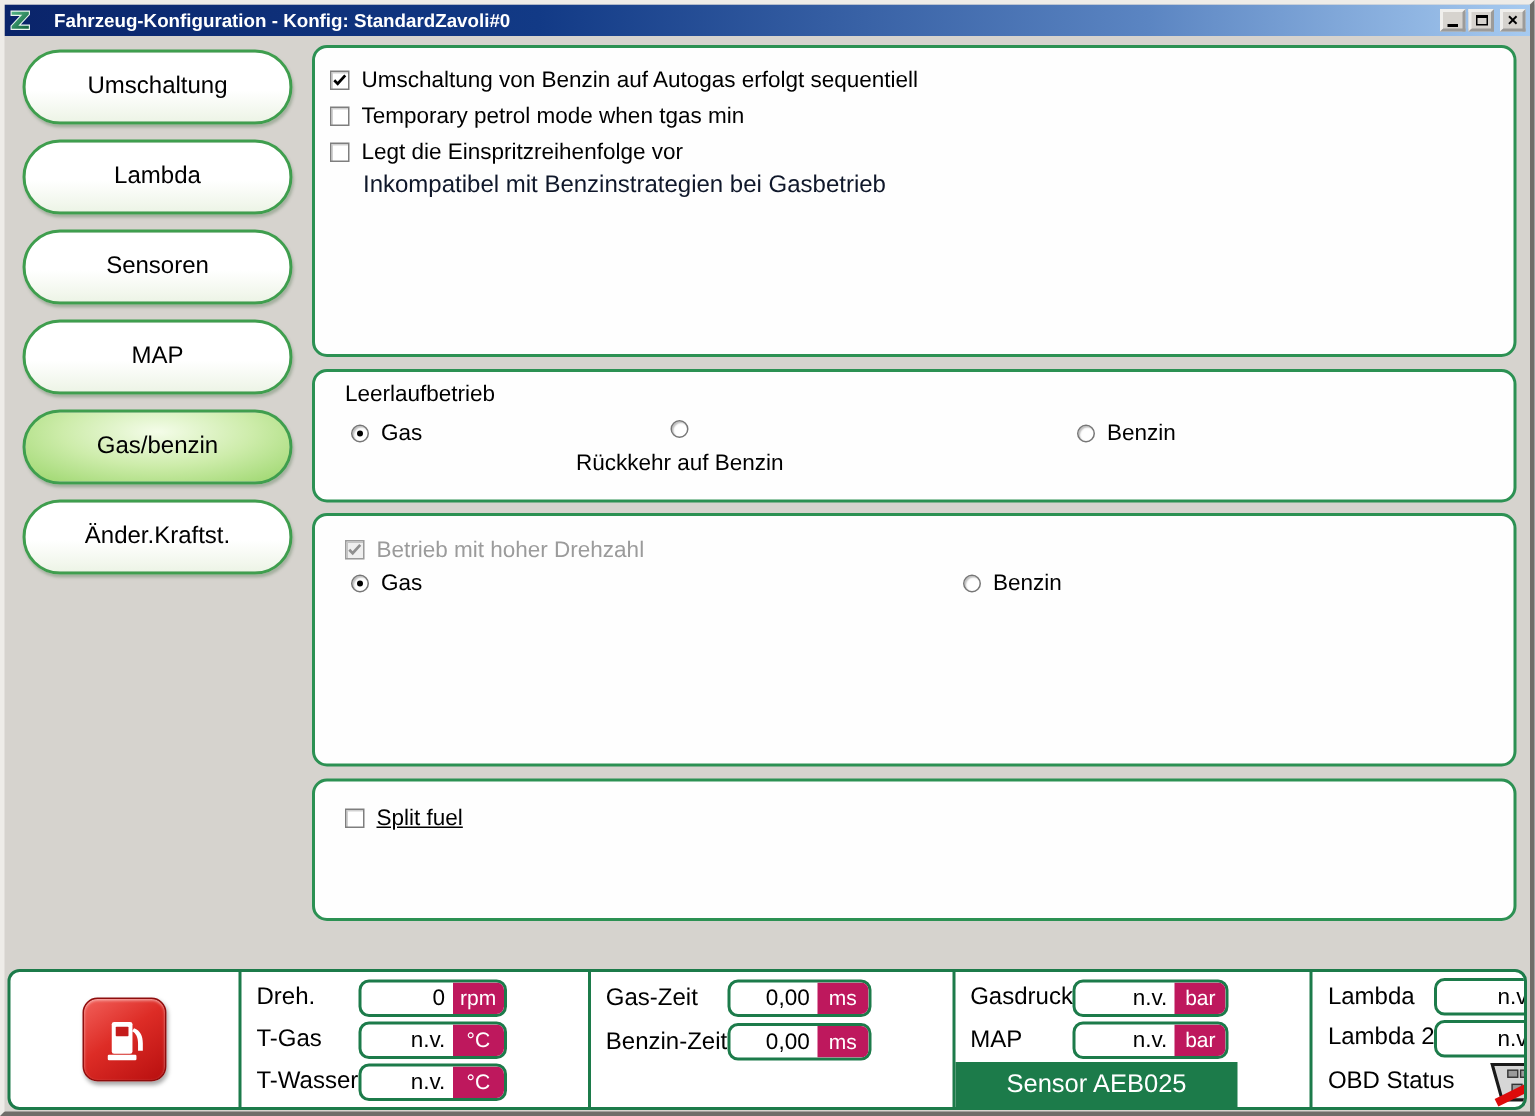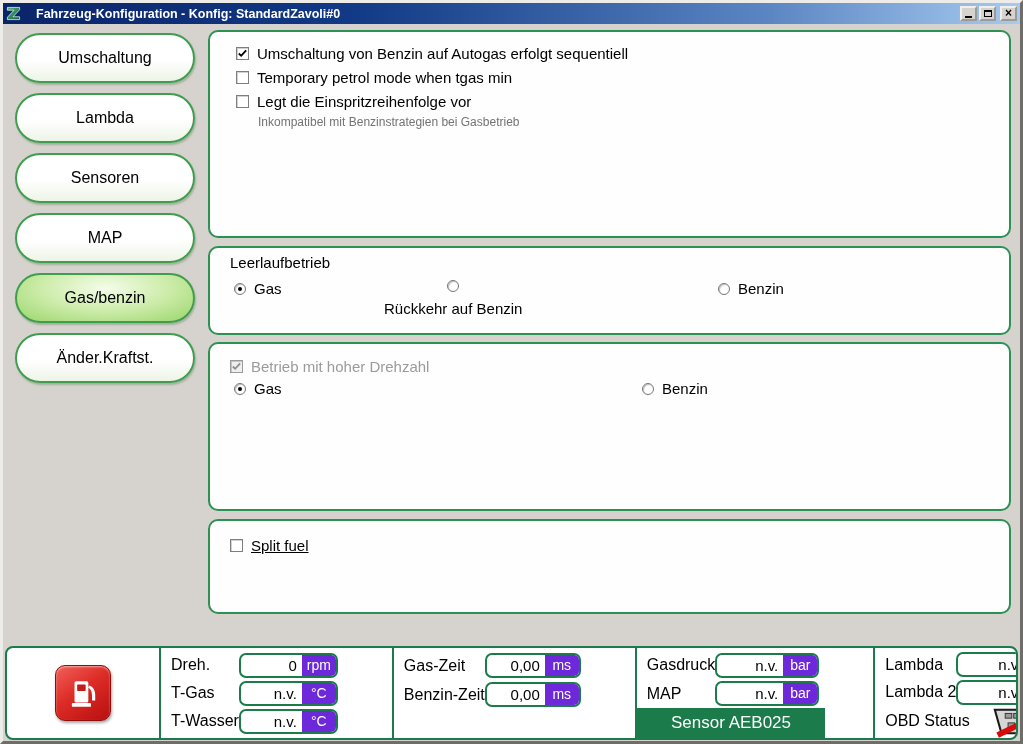--- a/index.html
+++ b/index.html
@@ -48,21 +48,21 @@
   .check-row{display:flex;align-items:center;gap:8px;height:24px;}
   .checkbox{
     width:13px;height:13px;background:#fff;border:1px solid #7e7e7e;
     display:inline-flex;align-items:center;justify-content:center;flex:none;
     box-shadow:inset 1px 1px 0 rgba(0,0,0,.18);
   }
   .checkbox svg{display:block;}
   .checkbox.disabled{background:#efefef;border-color:#9a9a9a;}
   .lbl{font-size:15px;color:#000;white-space:nowrap;}
   .lbl.dim{color:#9b9b9b;}
-  .note{font-size:12px;color:#737373;margin:2px 0 0 22px;}
+  .note{font-size:16px;color:#0f172a;margin:2px 0 0 22px;}
   .radio-item{position:absolute;display:flex;align-items:center;gap:8px;}
   .radio{
     width:12px;height:12px;border-radius:50%;background:#fff;
     border:1px solid #767676;position:relative;flex:none;
     box-shadow:inset 1px 1px 1px rgba(0,0,0,.25);
   }
   .radio.selected::after{
     content:"";position:absolute;left:3px;top:3px;width:4px;height:4px;
     border-radius:50%;background:#000;
   }
@@ -82,21 +82,21 @@
   .sb-sec.s5{flex:1;}
   .sb-row{display:flex;align-items:center;justify-content:space-between;height:29px;}
   .s4 .sb-row{padding:0 6px 0 10px;}
   .sb-label{font-size:16px;color:#000;white-space:nowrap;}
   .meter{
     display:flex;height:25px;border:2px solid #1c7b4a;border-radius:7px;
     overflow:hidden;background:#fff;flex:none;
   }
   .meter .mval{flex:1;text-align:right;font-size:15px;color:#000;padding:2px 5px 0 2px;white-space:nowrap;}
   .meter .munit{
-    background:#6d28d9;color:#fff;font-size:14px;min-width:34px;
+    background:#be185d;color:#fff;font-size:14px;min-width:34px;
     text-align:center;padding:2px 5px 0;white-space:nowrap;
   }
   .s2 .meter{width:99px;}
   .s3 .meter{width:96px;}
   .s4 .meter{width:104px;}
   .s5 .meter{width:106px;}
   .sensor-band{
     margin-top:auto;height:31px;background:#1c7b4a;color:#fff;
     display:flex;align-items:center;justify-content:center;font-size:17px;
   }
@@ -151,21 +151,21 @@
   <div class="side-btn" style="top:210px">
       <span>MAP</span>
     </div>
   <div class="side-btn active" style="top:270px">
       <span>Gas/benzin</span>
     </div>
   <div class="side-btn" style="top:330px">
       <span>Änder.Kraftst.</span>
     </div>
 
-  <div class="panel" style="top:27px;height:208px;padding:9px 10px 0 26px;">
+  <div class="panel" style="top:27px;height:208px;padding:9px 10px 0 10px;">
     <div class="check-row">
       <span class="checkbox">
         <svg width="11" height="11" viewBox="0 0 12 12">
             <polyline points="2,6 4.5,8.5 10,2.5" fill="none" stroke="#000" stroke-width="2"></polyline>
           </svg>
       </span>
       <span class="lbl">Umschaltung von Benzin auf Autogas erfolgt sequentiell</span>
     </div>
     <div class="check-row">
       <span class="checkbox"></span>

